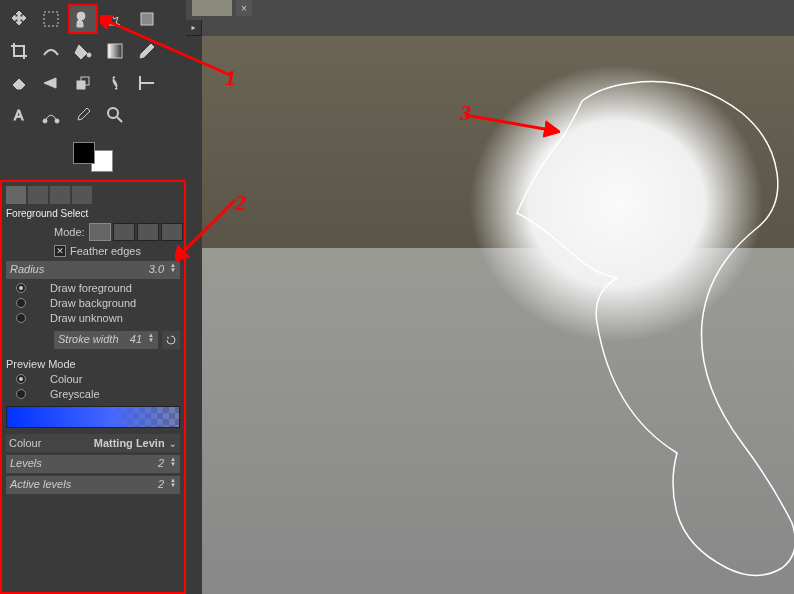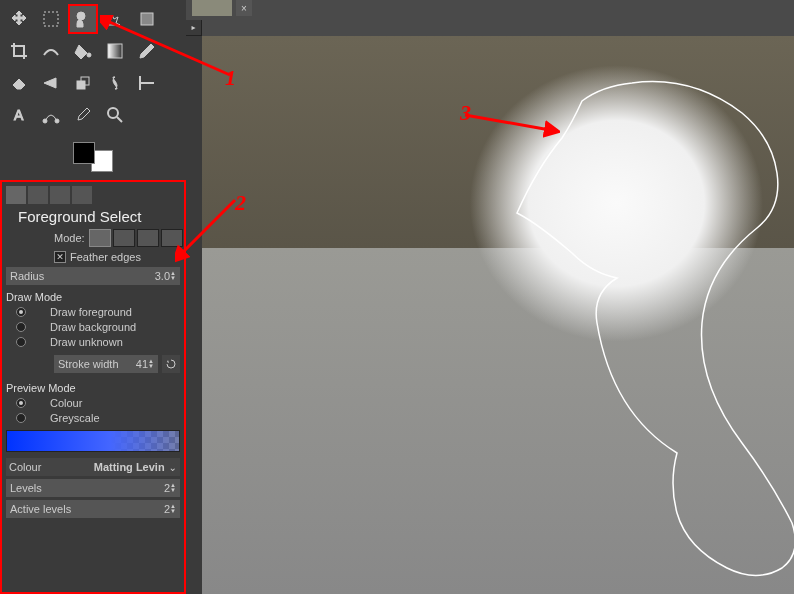--- a/index.html
+++ b/index.html
@@ -11,30 +11,30 @@
 .tool-btn.active { background: #555; }
 .tool-btn.highlighted { border: 2px solid red; }
 .tool-btn svg { width: 20px; height: 20px; fill: #ccc; stroke: #ccc; }
 .color-swatch { margin: 8px auto; width: 40px; height: 30px; position: relative; }
 .color-swatch .fg { position: absolute; width: 22px; height: 22px; background: #000; border: 1px solid #888; top: 0; left: 0; z-index: 2; }
 .color-swatch .bg { position: absolute; width: 22px; height: 22px; background: #fff; border: 1px solid #888; bottom: 0; right: 0; }
 .tool-options { border: 2px solid red; padding: 4px; flex: 1; background: #3a3a3a; }
 .tab-icons { display: flex; gap: 2px; margin-bottom: 4px; }
 .tab-icons .tab-ico { width: 20px; height: 18px; background: #555; }
 .tab-icons .tab-ico.sel { background: #666; }
-.opt-title { color: #eee; font-size: 15px; margin: 4px 12px; }
+.opt-title { color: #eee; font-size: 10px; margin: 4px 0; }
 .opt-row { display: flex; align-items: center; gap: 4px; margin: 4px 0; padding-left: 48px; }
 .mode-label { color: #ccc; }
 .mode-btns { display: flex; gap: 2px; }
 .mode-btn { width: 22px; height: 18px; background: #555; border: 1px solid #222; }
 .mode-btn.sel { background: #666; border: 1px solid #888; }
 .checkbox { width: 12px; height: 12px; background: #222; border: 1px solid #888; display: flex; align-items: center; justify-content: center; font-size: 9px; color: #ccc; }
-.spinner-row { display: flex; align-items: center; background: #555; padding: 2px 4px; margin: 3px 0; height: 18px; }
+.spinner-row { display: flex; align-items: flex-start; background: #555; padding: 2px 4px; margin: 3px 0; height: 18px; font-style: italic; }
 .spinner-row .lbl { flex: 1; color: #ccc; }
-.spinner-row .val { color: #ccc; }
+.spinner-row .val { color: #ccc; margin-right: 6px; }
 .spinner-arrows { display: flex; flex-direction: column; font-size: 6px; line-height: 5px; }
 .section-label { color: #ddd; margin: 6px 0 2px; }
 .radio-row { display: flex; align-items: center; gap: 24px; margin: 3px 0; padding-left: 10px; }
 .radio { width: 10px; height: 10px; border-radius: 50%; background: #222; border: 1px solid #888; position: relative; }
 .radio.checked::after { content: ''; position: absolute; width: 4px; height: 4px; background: #ccc; border-radius: 50%; top: 2px; left: 2px; }
 .reset-btn { width: 18px; height: 18px; background: #444; display: flex; align-items: center; justify-content: center; }
 .preview-box { width: 100%; height: 22px; background: linear-gradient(to right, #0033ff 0%, #4466ff 60%, rgba(68,102,255,0.3) 100%), repeating-conic-gradient(#888 0% 25%, #666 0% 50%); background-size: 100% 100%, 12px 12px; border: 1px solid #222; margin: 6px 0; }
 .dropdown-row { display: flex; align-items: center; padding: 3px; background: #444; margin: 2px 0; }
 .dropdown-row .lbl { flex: 1; }
 .dropdown-row .val { margin-right: 4px; font-weight: bold; }
@@ -192,21 +192,20 @@
       </div>
       <div class="opt-row">
         <div class="checkbox">✕</div>
         <span>Feather edges</span>
       </div>
       <div class="spinner-row">
         <span class="lbl">Radius</span>
         <span class="val">3.0</span>
         <div class="spinner-arrows">▲<br>▼</div>
       </div>
-      <div class="section-label">Draw Mode</div>
       <div class="radio-row">
         <div class="radio checked"></div>
         <span>Draw foreground</span>
       </div>
       <div class="radio-row">
         <div class="radio"></div>
         <span>Draw background</span>
       </div>
       <div class="radio-row">
         <div class="radio"></div>

